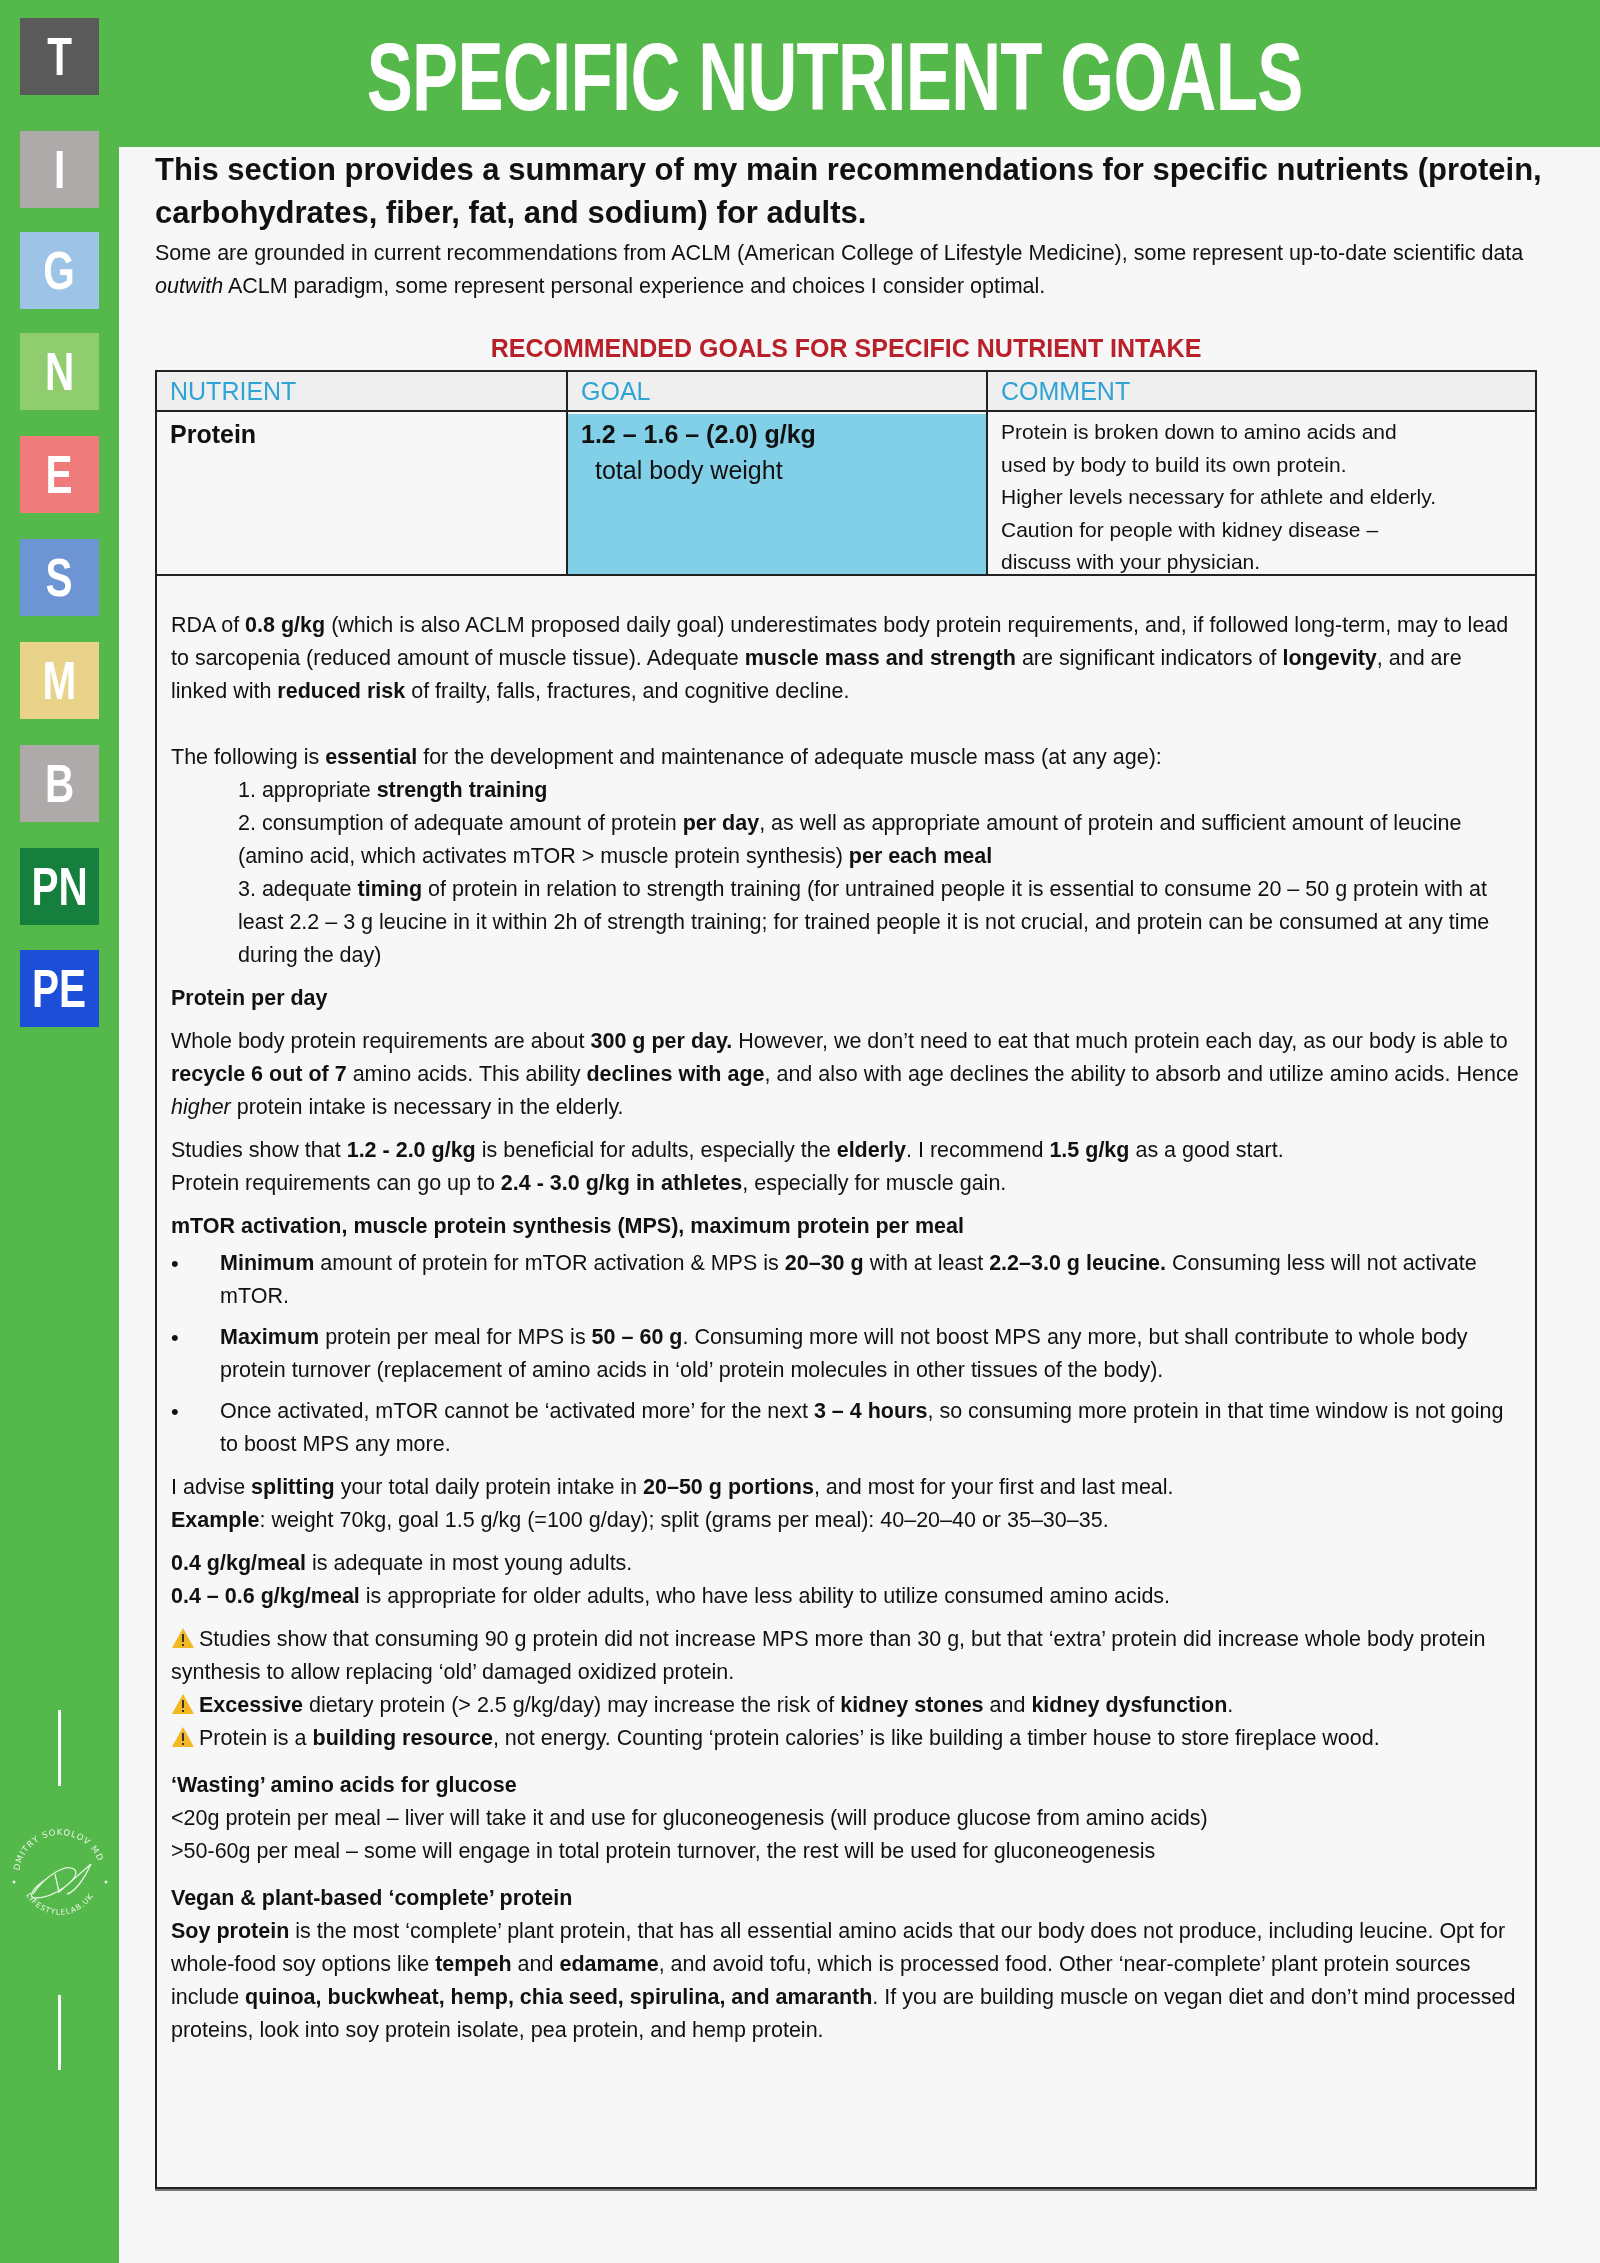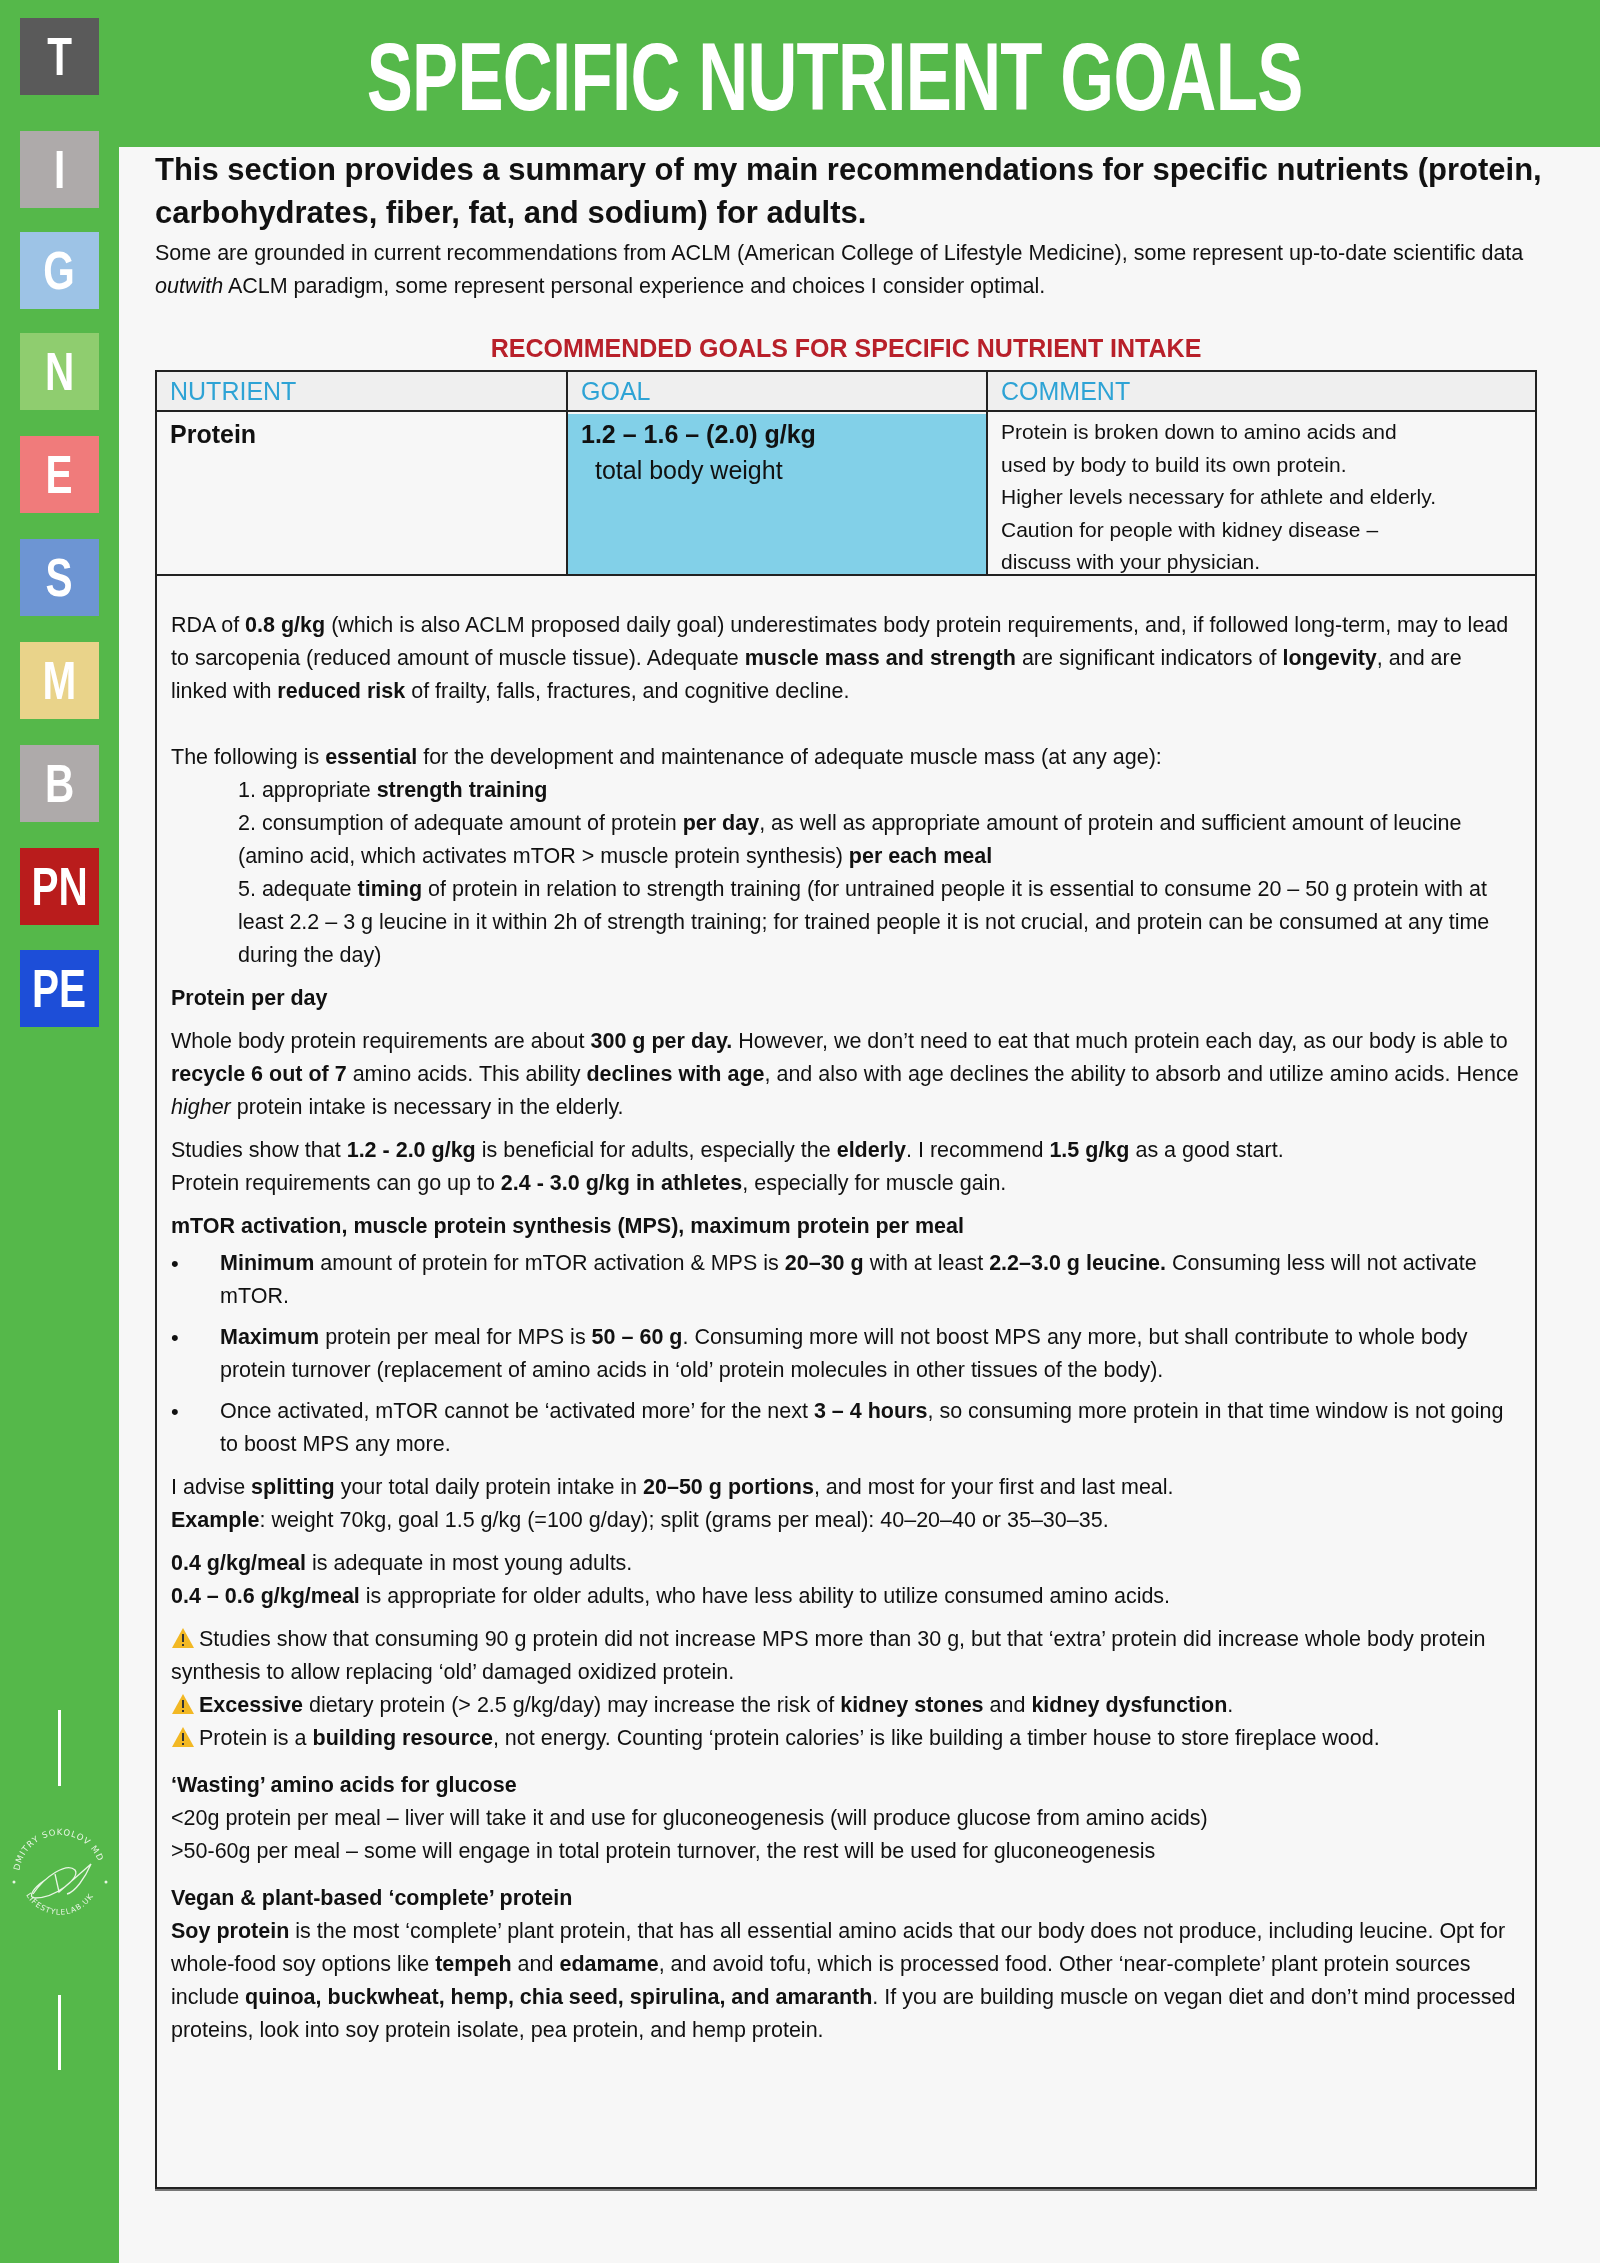--- a/index.html
+++ b/index.html
@@ -60,21 +60,21 @@
 
 <div class="sidebar">
   <div class="tab" style="top:18px;background:#5a5a5a"><span>T</span></div>
   <div class="tab" style="top:131px;background:#aeaaaa"><span>I</span></div>
   <div class="tab" style="top:232px;background:#9dc3e6"><span>G</span></div>
   <div class="tab" style="top:333px;background:#8fcd6f"><span>N</span></div>
   <div class="tab" style="top:436px;background:#f07b7b"><span>E</span></div>
   <div class="tab" style="top:539px;background:#6d95d3"><span>S</span></div>
   <div class="tab" style="top:642px;background:#e9d38a"><span>M</span></div>
   <div class="tab" style="top:745px;background:#aeaaaa"><span>B</span></div>
-  <div class="tab" style="top:848px;background:#b91c1c"><span>PN</span></div>
+  <div class="tab" style="top:848px;background:#15803d"><span>PN</span></div>
   <div class="tab" style="top:950px;background:#1d4ed8"><span>PE</span></div>
 
   <div class="logo-line" style="top:1710px;height:76px"></div>
   <svg class="logo" viewBox="0 0 110 110">
     <defs>
       <path id="arcTop" d="M 14 58 A 41 41 0 0 1 96 58"></path>
       <path id="arcBot" d="M 18 70 A 39 39 0 0 0 92 70"></path>
     </defs>
     <text font-size="8.5" fill="#e8f5e4" font-family="DejaVu Sans, sans-serif" letter-spacing="1"><textPath href="#arcTop" startOffset="4%">DMITRY SOKOLOV MD</textPath></text>
     <text font-size="7.5" fill="#e8f5e4" font-family="DejaVu Sans, sans-serif" letter-spacing="1"><textPath href="#arcBot" startOffset="8%">LIFESTYLELAB.UK</textPath></text>
@@ -120,21 +120,21 @@
 
 <div class="body-box">
   <div class="content">
 
     <p><span>RDA of </span><b>0.8 g/kg</b><span> (which is also ACLM proposed daily goal) underestimates body protein requirements, and, if followed long-term, may to lead to sarcopenia (reduced amount of muscle tissue). Adequate </span><b>muscle mass and strength</b><span> are significant indicators of </span><b>longevity</b><span>, and are linked with </span><b>reduced risk</b><span> of frailty, falls, fractures, and cognitive decline.</span></p>
     <div class="gap-l"></div>
 
     <p><span>The following is </span><b>essential</b><span> for the development and maintenance of adequate muscle mass (at any age):</span></p>
     <p class="ol-item"><span>1. appropriate </span><b>strength training</b></p>
     <p class="ol-item"><span>2. consumption of adequate amount of protein </span><b>per day</b><span>, as well as appropriate amount of protein and sufficient amount of leucine (amino acid, which activates mTOR &gt; muscle protein synthesis) </span><b>per each meal</b></p>
-    <p class="ol-item"><span>5. adequate </span><b>timing</b><span> of protein in relation to strength training (for untrained people it is essential to consume 20 – 50 g protein with at least 2.2 – 3 g leucine in it within 2h of strength training; for trained people it is not crucial, and protein can be consumed at any time during the day)</span></p>
+    <p class="ol-item"><span>3. adequate </span><b>timing</b><span> of protein in relation to strength training (for untrained people it is essential to consume 20 – 50 g protein with at least 2.2 – 3 g leucine in it within 2h of strength training; for trained people it is not crucial, and protein can be consumed at any time during the day)</span></p>
     <div class="gap-s"></div>
 
     <p class="h-sec">Protein per day</p>
     <div class="gap-s"></div>
     <p><span>Whole body protein requirements are about </span><b>300 g per day.</b><span>  However, we don’t need to eat that much protein each day, as our body is able to </span><b>recycle 6 out of 7</b><span> amino acids. This ability </span><b>declines with age</b><span>, and also with age declines the ability to absorb and utilize amino acids. Hence </span><i>higher</i><span> protein intake is necessary in the elderly.</span></p>
     <div class="gap-s"></div>
     <p><span>Studies show that </span><b>1.2 - 2.0 g/kg</b><span> is beneficial for adults, especially the </span><b>elderly</b><span>. I recommend </span><b>1.5 g/kg</b><span> as a good start.</span></p>
     <p><span>Protein requirements can go up to </span><b>2.4 - 3.0 g/kg in athletes</b><span>, especially for muscle gain.</span></p>
     <div class="gap-s"></div>
 

